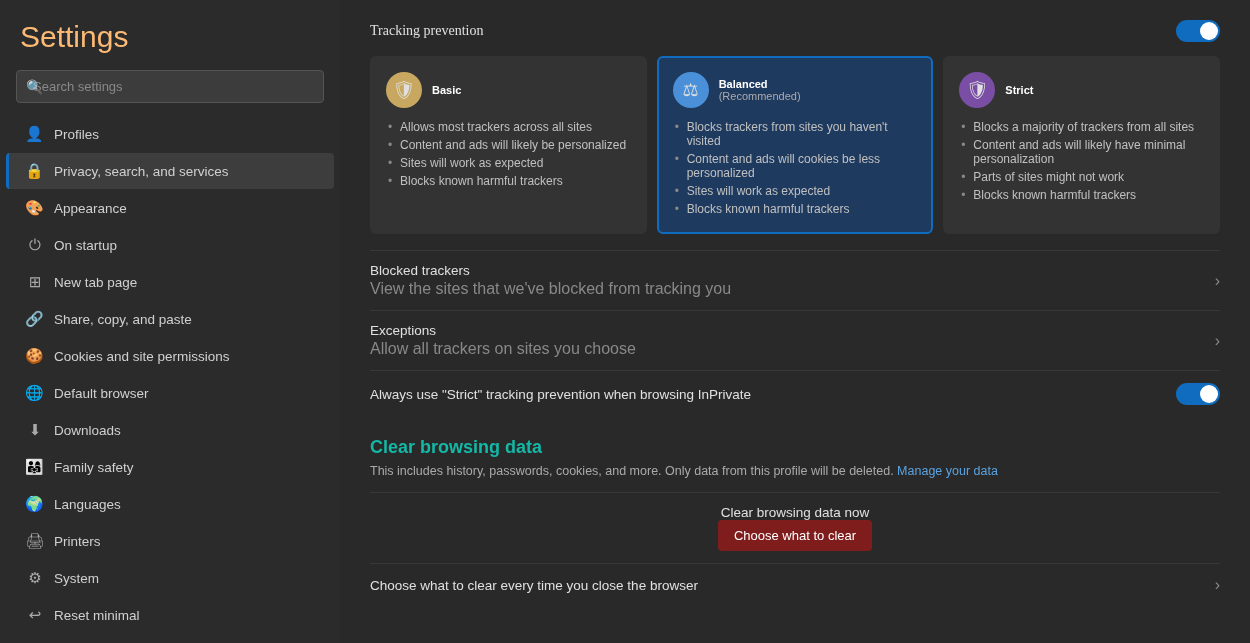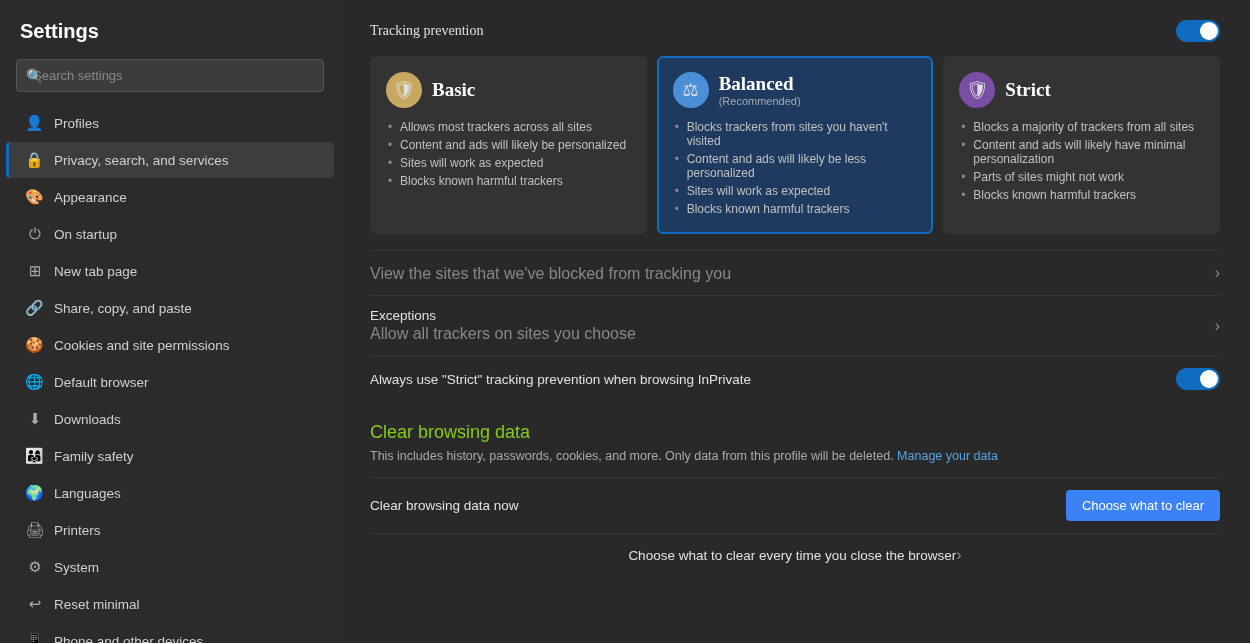--- a/index.html
+++ b/index.html
@@ -19,23 +19,23 @@
       width: 340px;
       min-width: 340px;
       background: #2b2b2b;
       height: 100%;
       display: flex;
       flex-direction: column;
       overflow-y: auto;
       padding: 20px 0;
     }
     .sidebar-title {
-      font-size: 20px;
-      font-weight: 700;
-      color: #ffffff;
+      font-size: 30px;
+      font-weight: 400;
+      color: #fdba74;
       padding: 0 20px 16px 20px;
     }
     .search-box {
       margin: 0 16px 12px 16px;
       position: relative;
     }
     .search-box input {
       width: 100%;
       background: #3c3c3c;
       border: 1px solid #555;
@@ -154,21 +154,21 @@
       align-items: center;
       justify-content: center;
       font-size: 18px;
       flex-shrink: 0;
     }
     .card-icon.basic { background: #c8a860; }
     .card-icon.balanced { background: #4a90d9; }
     .card-icon.strict { background: #7b4ea6; }
 
     .card-title-wrap { display: flex; flex-direction: column; }
-    .card-name { font-size: 19px; font-weight: 600; color: #fff; font-family: Liberation Serif, serif; }
+    .card-name { font-size: 11px; font-weight: 600; color: #fff; }
     .card-subtitle { font-size: 11px; color: #aaa; }
 
     .card-bullets { list-style: none; padding: 0; }
     .card-bullets li {
       font-size: 12px;
       color: #c0c0c0;
       padding: 2px 0 2px 14px;
       position: relative;
     }
     .card-bullets li::before {
@@ -197,58 +197,59 @@
       margin-top: 2px;
     }
     .chevron-icon { color: #888; font-size: 16px; }
 
     
     .section-divider {
       margin: 20px 0 14px 0;
     }
     .section-heading {
       font-size: 18px;
-      font-weight: 400;
-      color: #84cc16;
+      font-weight: 700;
+      color: #14b8a6;
       margin-bottom: 6px;
     }
     .section-desc {
       font-size: 12.5px;
       color: #aaa;
       margin-bottom: 14px;
     }
     .section-desc a {
       color: #5ba3e0;
       text-decoration: none;
     }
     .clear-row {
       display: flex;
       align-items: center;
       justify-content: space-between;
       padding: 12px 0;
       border-top: 1px solid #383838;
+      flex-direction: column;
     }
     .clear-row-text {
       font-size: 13.5px;
       color: #e0e0e0;
     }
     .btn-primary {
-      background: #3b82f6;
+      background: #7f1d1d;
       color: #fff;
       border: none;
       border-radius: 4px;
       padding: 8px 16px;
       font-size: 13px;
       cursor: pointer;
     }
 
     .choose-row {
       display: flex;
       align-items: center;
-      justify-content: center;
+      justify-content: space-between;
       padding: 12px 0;
       border-top: 1px solid #383838;
       cursor: pointer;
     }
     .choose-row-text {
       font-size: 13.5px;
       color: #e0e0e0;
     }
   </style>
 </head>
@@ -351,21 +352,21 @@
       <div class="card selected">
       <div class="card-header">
         <div class="card-icon balanced">⚖</div>
         <div class="card-title-wrap">
           <span class="card-name">Balanced</span>
           <span class="card-subtitle">(Recommended)</span>
         </div>
       </div>
       <ul class="card-bullets">
           <li>Blocks trackers from sites you haven't visited</li>
-          <li>Content and ads will likely be less personalized</li>
+          <li>Content and ads will cookies be less personalized</li>
           <li>Sites will work as expected</li>
           <li>Blocks known harmful trackers</li>
         </ul>
     </div>
       <div class="card">
       <div class="card-header">
         <div class="card-icon strict">🛡</div>
         <div class="card-title-wrap">
           <span class="card-name">Strict</span>
 
@@ -375,20 +376,21 @@
           <li>Blocks a majority of trackers from all sites</li>
           <li>Content and ads will likely have minimal personalization</li>
           <li>Parts of sites might not work</li>
           <li>Blocks known harmful trackers</li>
         </ul>
     </div>
     </div>
 
   <div class="list-item">
     <div class="list-item-main">
+      <div class="item-title">Blocked trackers</div>
       <div class="item-sub">View the sites that we've blocked from tracking you</div>
     </div>
     <span class="chevron-icon">›</span>
   </div>
 
   <div class="list-item">
     <div class="list-item-main">
       <div class="item-title">Exceptions</div>
       <div class="item-sub">Allow all trackers on sites you choose</div>
     </div>

